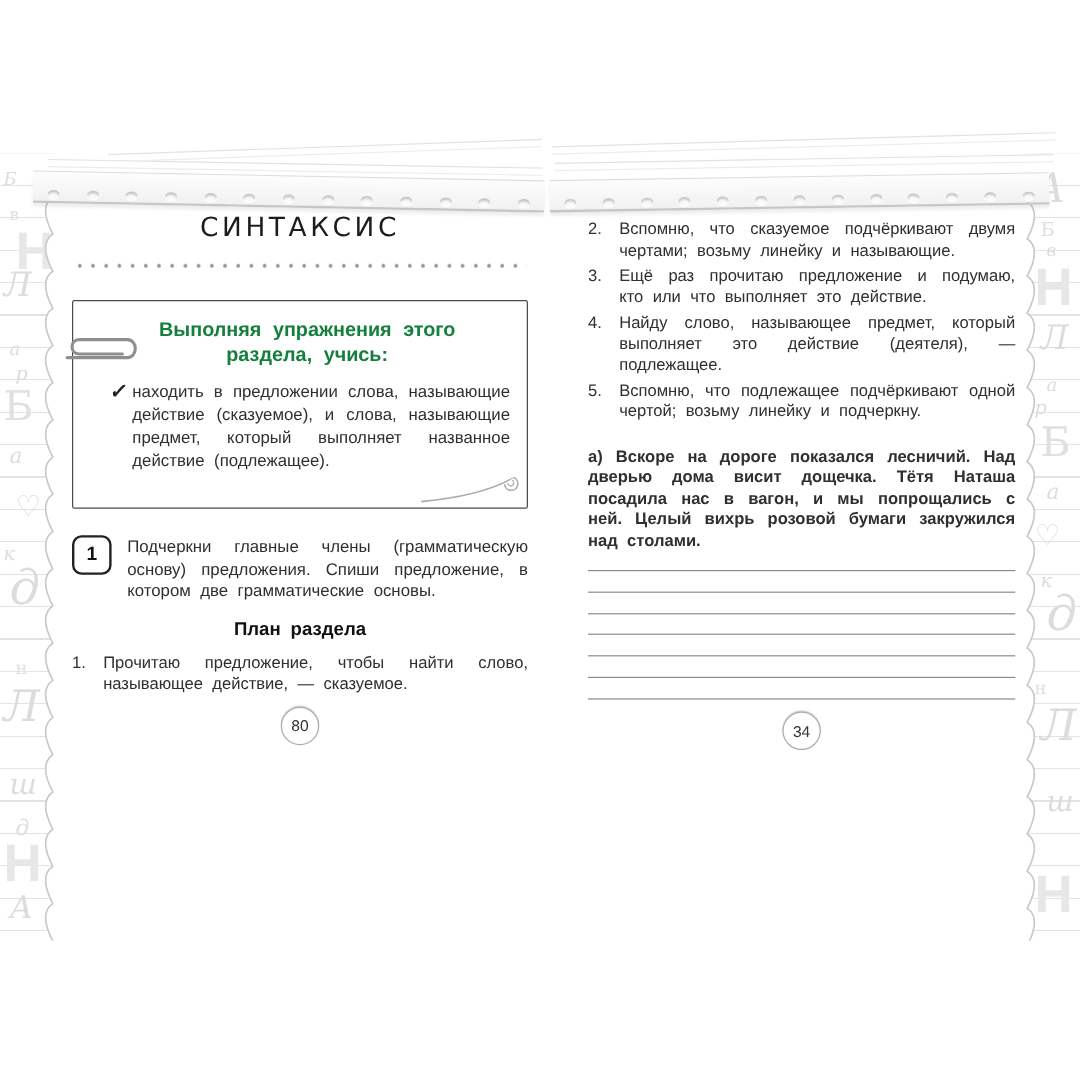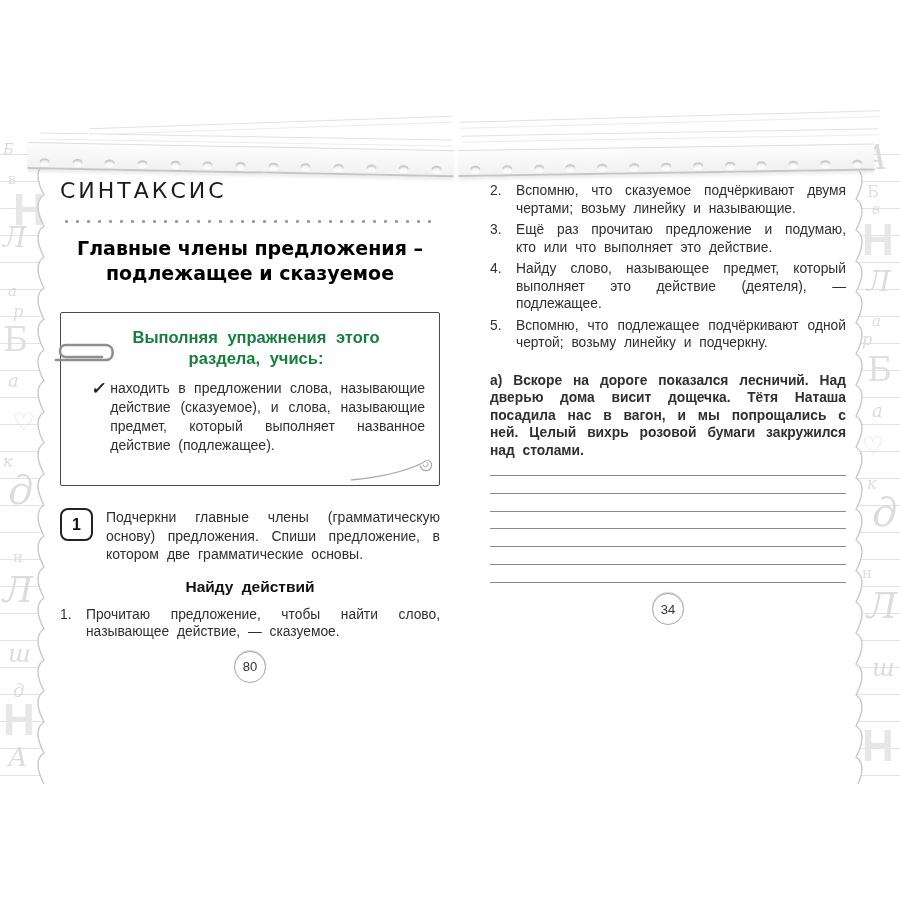--- a/index.html
+++ b/index.html
@@ -32,21 +32,21 @@
   .hole{width:10px;height:7px;border-radius:50%;background:#fafafa;
         box-shadow:inset 0 2px 2px rgba(0,0,0,0.22),0 1px 0 #fff;}
   .sheetline{position:absolute;height:5px;background:#fff;border-top:1px solid #e2e2e2;
              border-bottom:1px solid #ececec;z-index:1;}
 
   
   .content{position:absolute;z-index:4;}
   .content-l{left:60px;top:172px;width:380px;}
   .content-r{left:490px;top:174px;width:356px;}
 
-  .section-title{margin-top:6px;font-family:"DejaVu Sans",sans-serif;
+  .section-title{margin-top:6px;text-align:center;font-family:"DejaVu Sans",sans-serif;
                  font-size:22px;letter-spacing:3px;color:#1c1c1c;}
   .dots{height:5px;margin:16px 1px 12px 1px;
         background-image:radial-gradient(circle,#9c9c9c 1.3px,transparent 1.8px);
         background-size:11px 5px;background-repeat:repeat-x;background-position:0 50%;}
   .main-heading{font-family:"DejaVu Sans",sans-serif;font-weight:bold;font-size:19px;
                 line-height:25px;text-align:center;color:#000;}
 
   .learn-box{position:relative;margin-top:26px;border:1.6px solid #4a4a4a;border-radius:2px;
              background:#fff;padding:14px 14px 30px 26px;}
   .learn-title{font-weight:bold;font-size:16.5px;line-height:21px;text-align:center;
@@ -170,24 +170,20 @@
         <span class="hole"></span>
         <span class="hole"></span>
         <span class="hole"></span>
         <span class="hole"></span>
       </div>
   </div>
 
   <div class="content content-l">
     <div class="section-title">СИНТАКСИС</div>
     <div class="dots"></div>
-    <div class="main-heading">
-      <div>Главные члены предложения –</div>
-      <div>подлежащее и сказуемое</div>
-    </div>
 
     <div class="learn-box">
       <svg class="clip-svg" width="88" height="30" viewBox="0 0 88 30">
         <path d="M12 21 H62 C71 21 71 6 62 6 H22 C14 6 14 18 22 18 H58" fill="none" stroke="#8f8f8f" stroke-width="2.6" stroke-linecap="round"></path>
       </svg>
       <div class="learn-title">Выполняя упражнения этого раздела, учись:</div>
       <div class="learn-item">
         <span class="check">✓</span>
         <div class="learn-text">находить в предложении слова, называющие действие (сказуемое), и слова, называющие предмет, который выполняет названное действие (подлежащее).</div>
       </div>
@@ -196,21 +192,21 @@
         <path d="M79 3 a5.5 5.5 0 1 1 -7.5 5.5" fill="#fff" stroke="#ababab" stroke-width="1.3"></path>
         <path d="M77.5 5 a2.5 2.5 0 1 1 -3.4 2.6" fill="none" stroke="#ababab" stroke-width="1"></path>
       </svg>
     </div>
 
     <div class="exercise">
       <div class="exnum">1</div>
       <div class="extext">Подчеркни главные члены (грамматическую основу) предложения. Спиши предложение, в котором две грамматические основы.</div>
     </div>
 
-    <div class="plan-title">Найду действий</div>
+    <div class="plan-title">План раздела</div>
 
     <div class="plan-item">
       <span class="plan-num">1.</span>
       <div>Прочитаю предложение, чтобы найти слово, называющее действие, — сказуемое.</div>
     </div>
 
     <div class="pgnum">80</div>
   </div>
 
   <div class="content content-r">

